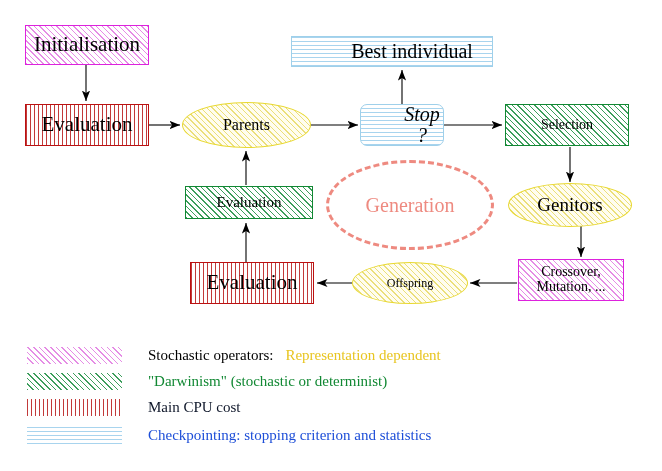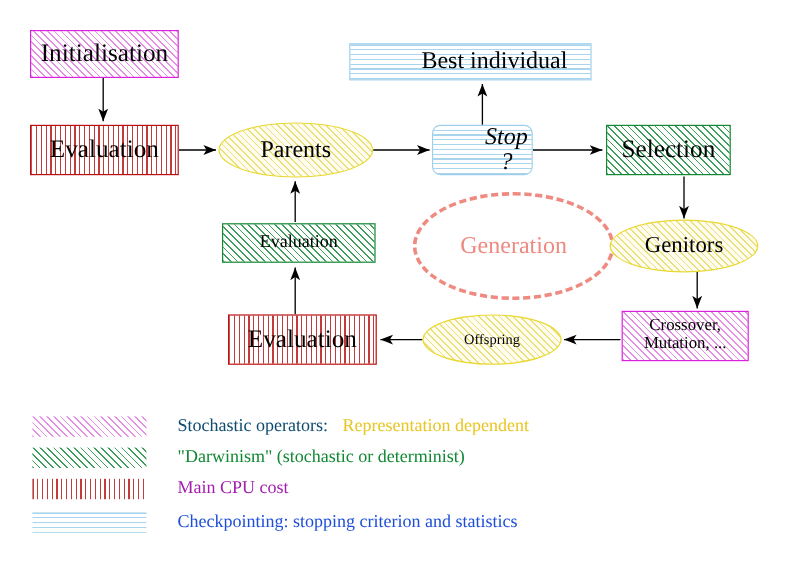--- a/index.html
+++ b/index.html
@@ -125,24 +125,24 @@
     width: 95px;
     height: 17px;
     box-sizing: border-box;
     flex: 0 0 auto;
   }
   .legend-text {
     margin-left: 26px;
     font-size: 15px;
     white-space: pre;
   }
-  .lt-magenta { color: #0c4a6e; }
+  .lt-magenta { color: #000000; }
   .lt-gold    { color: #e8c520; }
   .lt-green   { color: #118833; }
-  .lt-red     { color: #a21caf; }
+  .lt-red     { color: #0f172a; }
   .lt-blue    { color: #1d4ed8; }
 </style>
 </head>
 <body>
 
 <div id="canvas">
 
   <svg id="edge-layer" viewBox="0 0 662 471" width="662" height="471">
     <defs>
       <marker id="ah" markerWidth="11" markerHeight="9" refX="10.5" refY="4.5" orient="auto" markerUnits="userSpaceOnUse">
@@ -176,33 +176,33 @@
   </svg>
 
   <div class="node box fill-magenta" style="left:25px; top:25px; width:124px; height:40px; font-size:21px;">
     <span>Initialisation</span>
   </div>
 
   <div class="node box fill-red" style="left:25px; top:104px; width:124px; height:42px; font-size:21px;">
     <span>Evaluation</span>
   </div>
 
-  <div class="node ellipse fill-yellow" style="left:182px; top:102px; width:129px; height:46px; font-size:20px;">
+  <div class="node ellipse fill-yellow" style="left:182px; top:102px; width:129px; height:46px; font-size:16px;">
     <span>Parents</span>
   </div>
 
   <div class="node box box-round fill-blue" style="left:360px; top:104px; width:84px; height:42px; font-size:20px;">
     <span>Stop ?</span>
   </div>
 
   <div class="node box fill-blue" style="left:291px; top:36px; width:202px; height:31px; font-size:20px;">
     <span>Best individual</span>
   </div>
 
-  <div class="node box fill-green" style="left:505px; top:104px; width:104px; height:42px; font-size:21px;">
+  <div class="node box fill-green" style="left:505px; top:104px; width:124px; height:42px; font-size:14px;">
     <span>Selection</span>
   </div>
 
   <div class="node ellipse fill-yellow" style="left:508px; top:183px; width:124px; height:44px; font-size:19px;">
     <span>Genitors</span>
   </div>
 
   <div class="node box fill-magenta" style="left:518px; top:259px; width:106px; height:42px; font-size:14px;">
     <span>Crossover,
 Mutation, ...</span>
@@ -213,21 +213,21 @@
   </div>
 
   <div class="node box fill-red" style="left:190px; top:262px; width:124px; height:42px; font-size:21px;">
     <span>Evaluation</span>
   </div>
 
   <div class="node box fill-green" style="left:185px; top:186px; width:128px; height:33px; font-size:15px;">
     <span>Evaluation</span>
   </div>
 
-  <div class="node ellipse-dashed" style="left:344px; top:160px; width:168px; height:90px; font-size:20px;
+  <div class="node ellipse-dashed" style="left:326px; top:160px; width:168px; height:90px; font-size:20px;
               border-color:#ee8a80; color:#ee8a80; z-index:1;">
     <span>Generation</span>
   </div>
 
   <div id="legend">
 
     <div class="legend-row" style="top:4px;">
       <div class="legend-swatch fill-magenta"></div>
       <div class="legend-text lt-magenta">Stochastic operators:</div>
       <div class="legend-text lt-gold" style="margin-left:12px;">Representation dependent</div>

